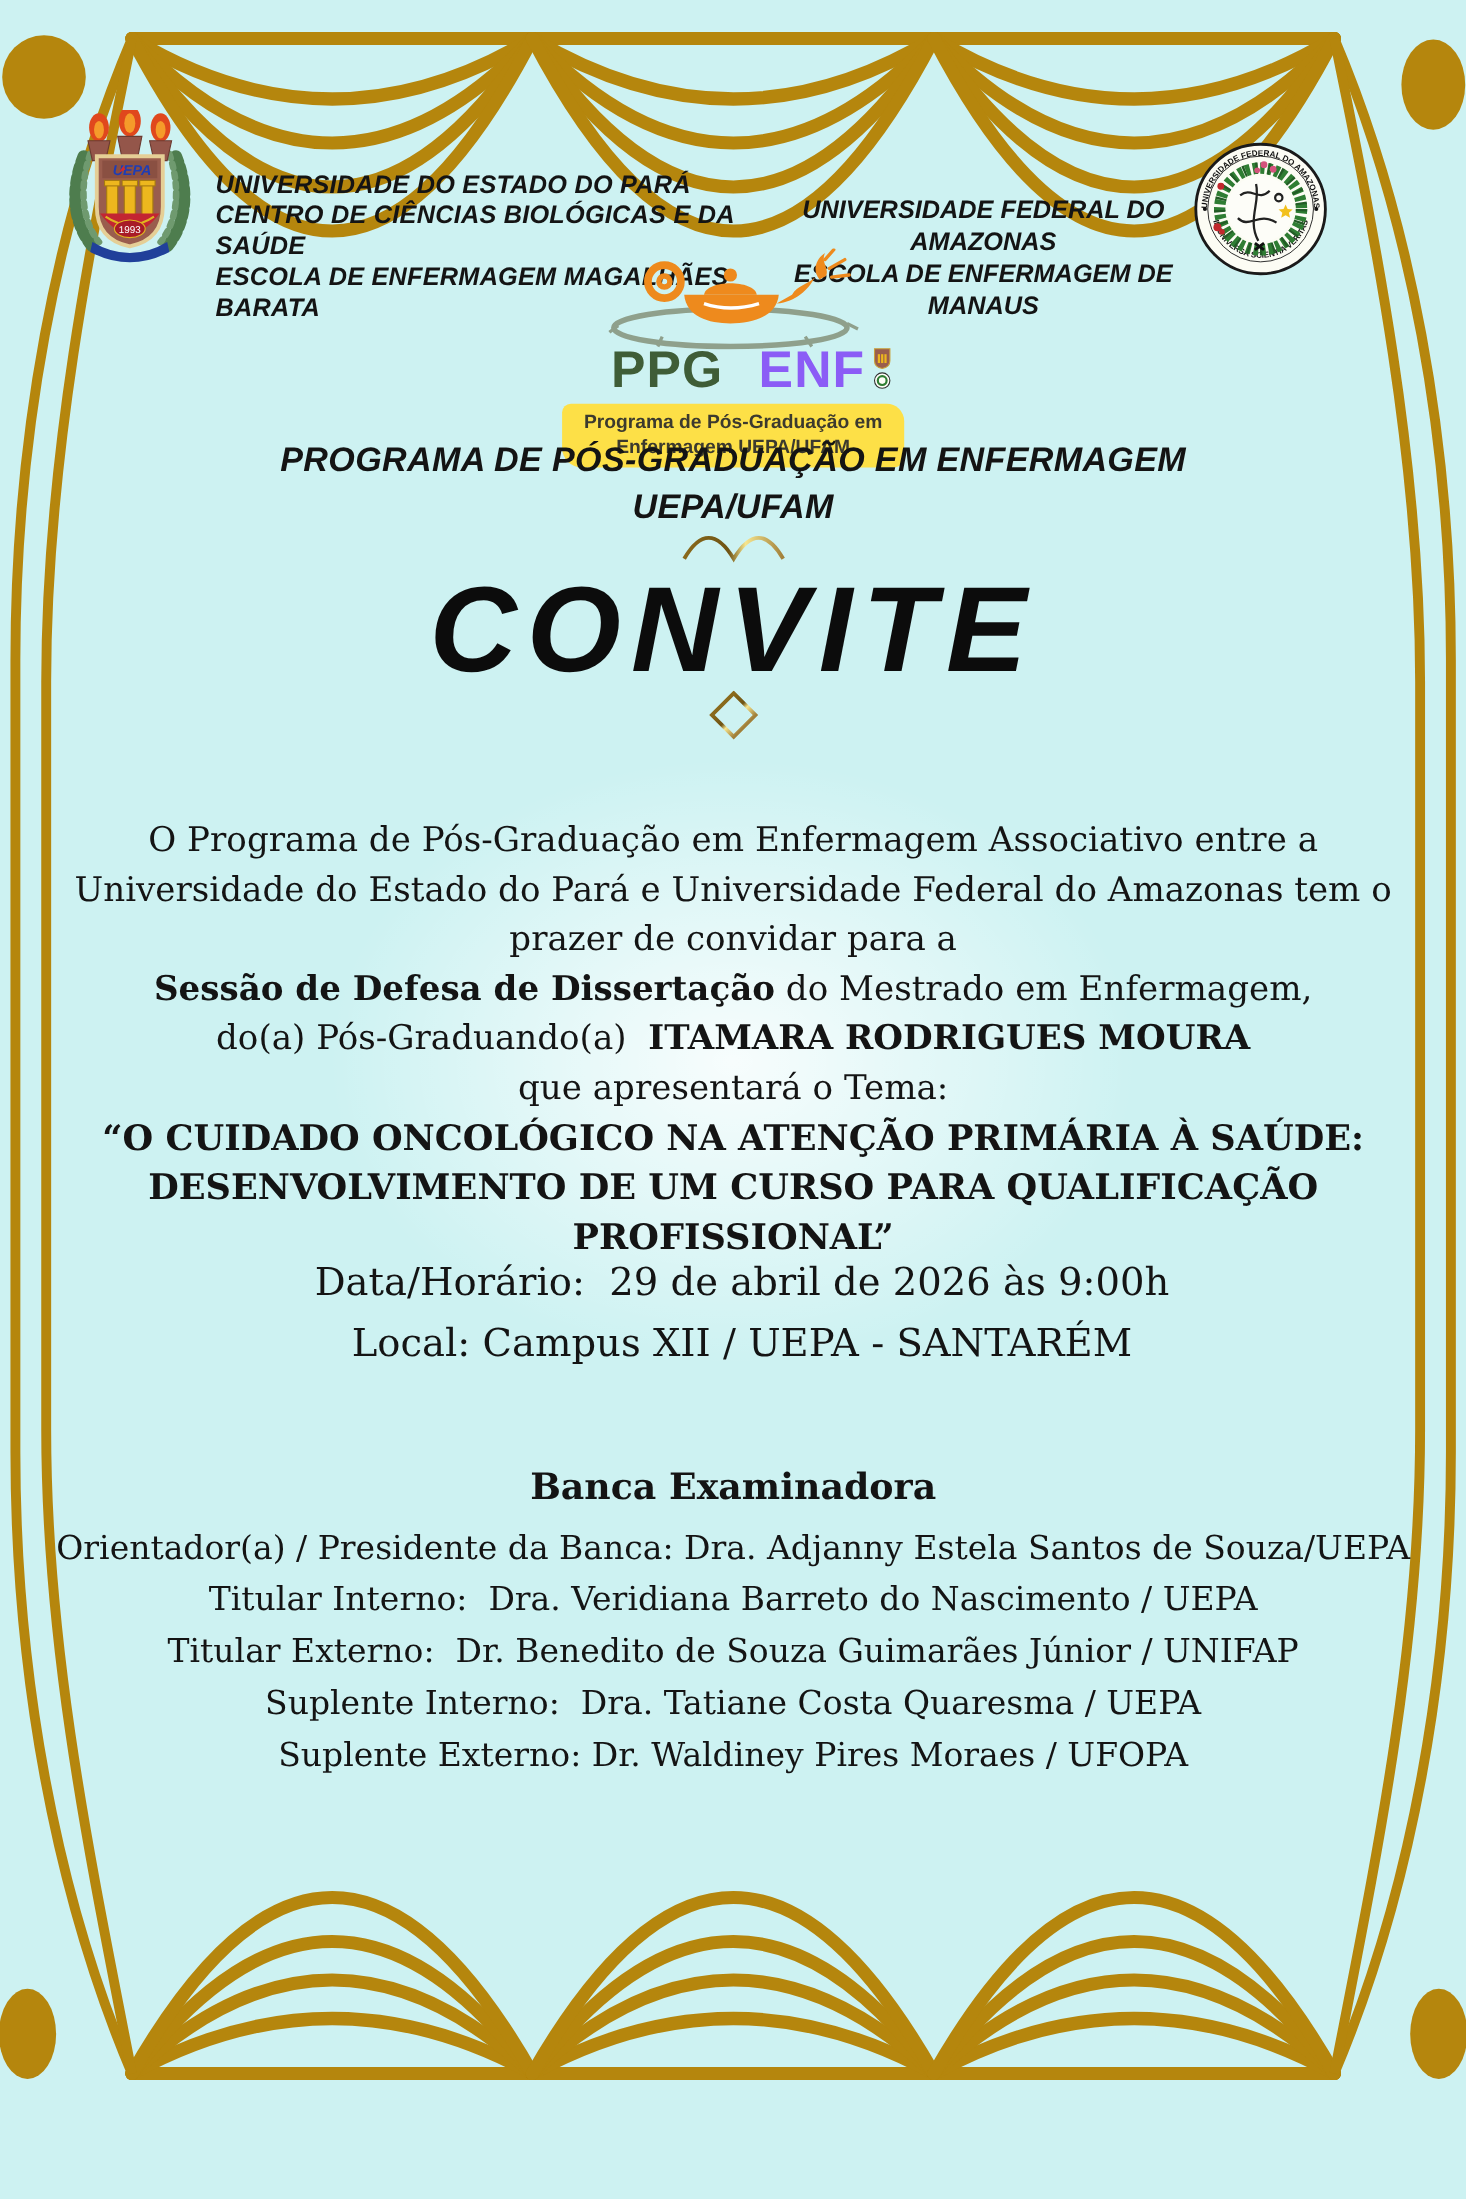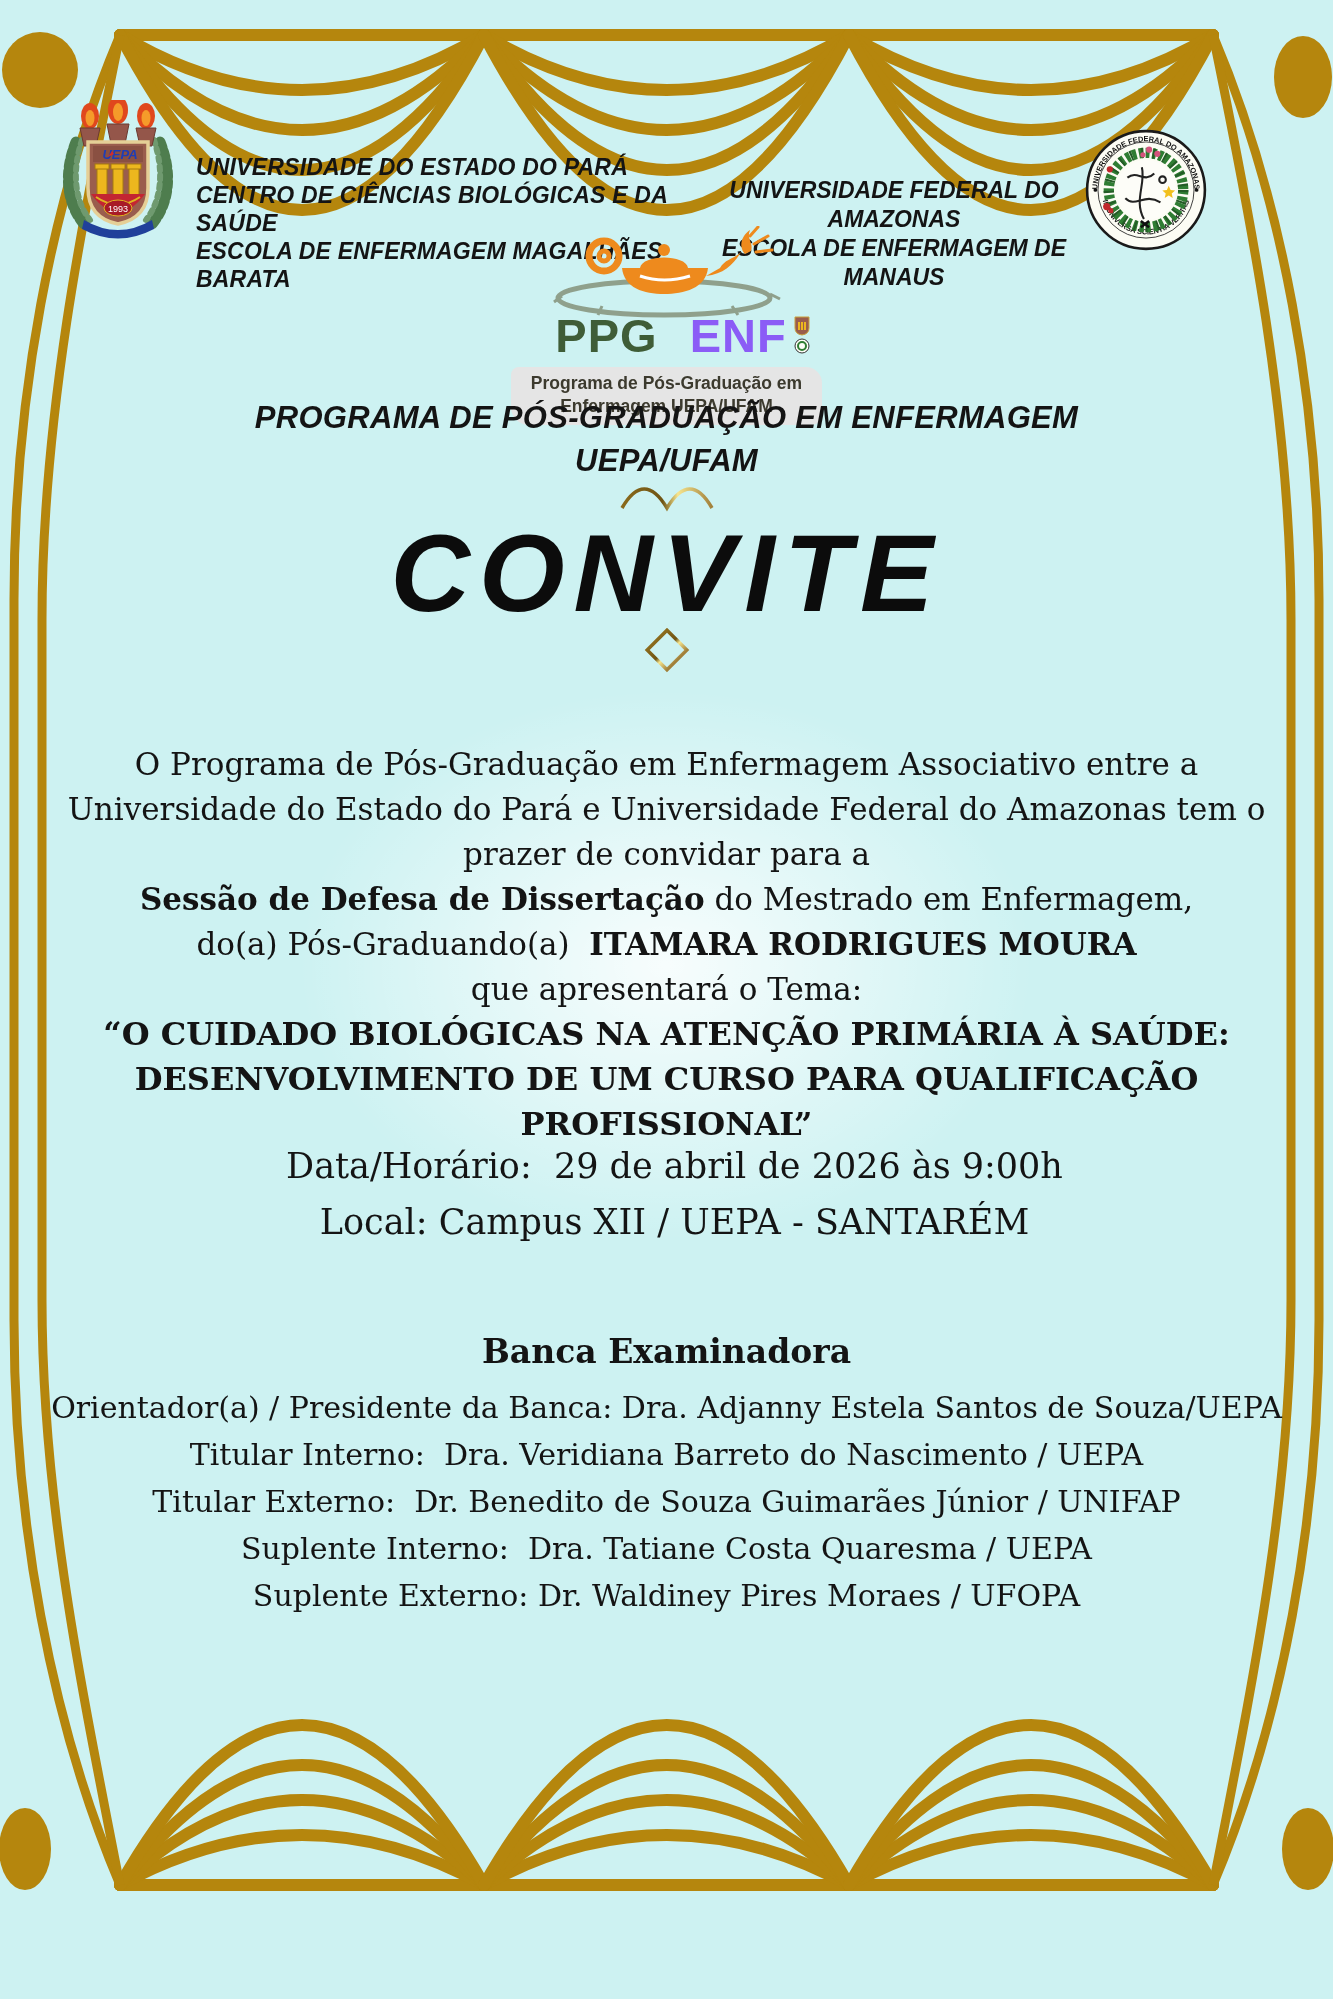--- a/index.html
+++ b/index.html
@@ -25,21 +25,21 @@
     font-size:23px;line-height:29px;}
   .ufam-seal{left:1084px;top:128px;width:124px;height:124px;}
 
   
   .ppgenf{left:0;right:0;top:226px;display:flex;flex-direction:column;align-items:center;}
   .ppgenf-row{display:flex;align-items:flex-start;margin-top:-4px;}
   .ppgenf-word{font-family:Liberation Sans, sans-serif;font-weight:bold;
     font-size:47px;line-height:44px;letter-spacing:1px;margin-left:32px;}
   .ppg{color:#3f5d37;} .enf{color:#8b5cf6;}
   .mini-emblems{display:flex;flex-direction:column;align-items:center;gap:2px;margin-left:7px;margin-top:2px;}
-  .tagline-band{margin-top:9px;background:#e5e5e5;border-radius:8px 16px 10px 18px;
+  .tagline-band{margin-top:9px;background:#fde047;border-radius:8px 16px 10px 18px;
     padding:5px 20px 7px;text-align:center;
     font-family:"Liberation Sans",sans-serif;font-weight:bold;font-size:17.5px;
     line-height:23px;color:#3c3a2e;}
 
   .program-title{top:396px;font-family:"Liberation Sans",sans-serif;
     font-weight:bold;font-style:italic;font-size:31px;line-height:43px;letter-spacing:.3px;}
 
   .divider{left:50%;transform:translateX(-50%);}
   .divider1{top:468px;}
   .divider2{top:628px;}
@@ -268,21 +268,21 @@
   </g>
 </svg>
 
 <div class="abs center invite">
   <div class="line">O Programa de Pós-Graduação em Enfermagem Associativo entre a</div>
   <div class="line">Universidade do Estado do Pará e Universidade Federal do Amazonas tem o</div>
   <div class="line">prazer de convidar para a</div>
   <div class="line"><span class="b">Sessão de Defesa de Dissertação</span><span> do Mestrado em Enfermagem,</span></div>
   <div class="line"><span>do(a) Pós-Graduando(a)&nbsp; </span><span class="b">ITAMARA RODRIGUES MOURA</span></div>
   <div class="line">que apresentará o Tema:</div>
-  <div class="line theme">“O CUIDADO BIOLÓGICAS NA ATENÇÃO PRIMÁRIA À SAÚDE:</div>
+  <div class="line theme">“O CUIDADO ONCOLÓGICO NA ATENÇÃO PRIMÁRIA À SAÚDE:</div>
   <div class="line theme">DESENVOLVIMENTO DE UM CURSO PARA QUALIFICAÇÃO</div>
   <div class="line theme">PROFISSIONAL”</div>
 </div>
 
 <div class="abs center details">
   <div>Data/Horário:&nbsp; 29 de abril de 2026 às 9:00h</div>
   <div>Local: Campus XII / UEPA - SANTARÉM</div>
 </div>
 
 <div class="abs center banca-title">Banca Examinadora</div>

